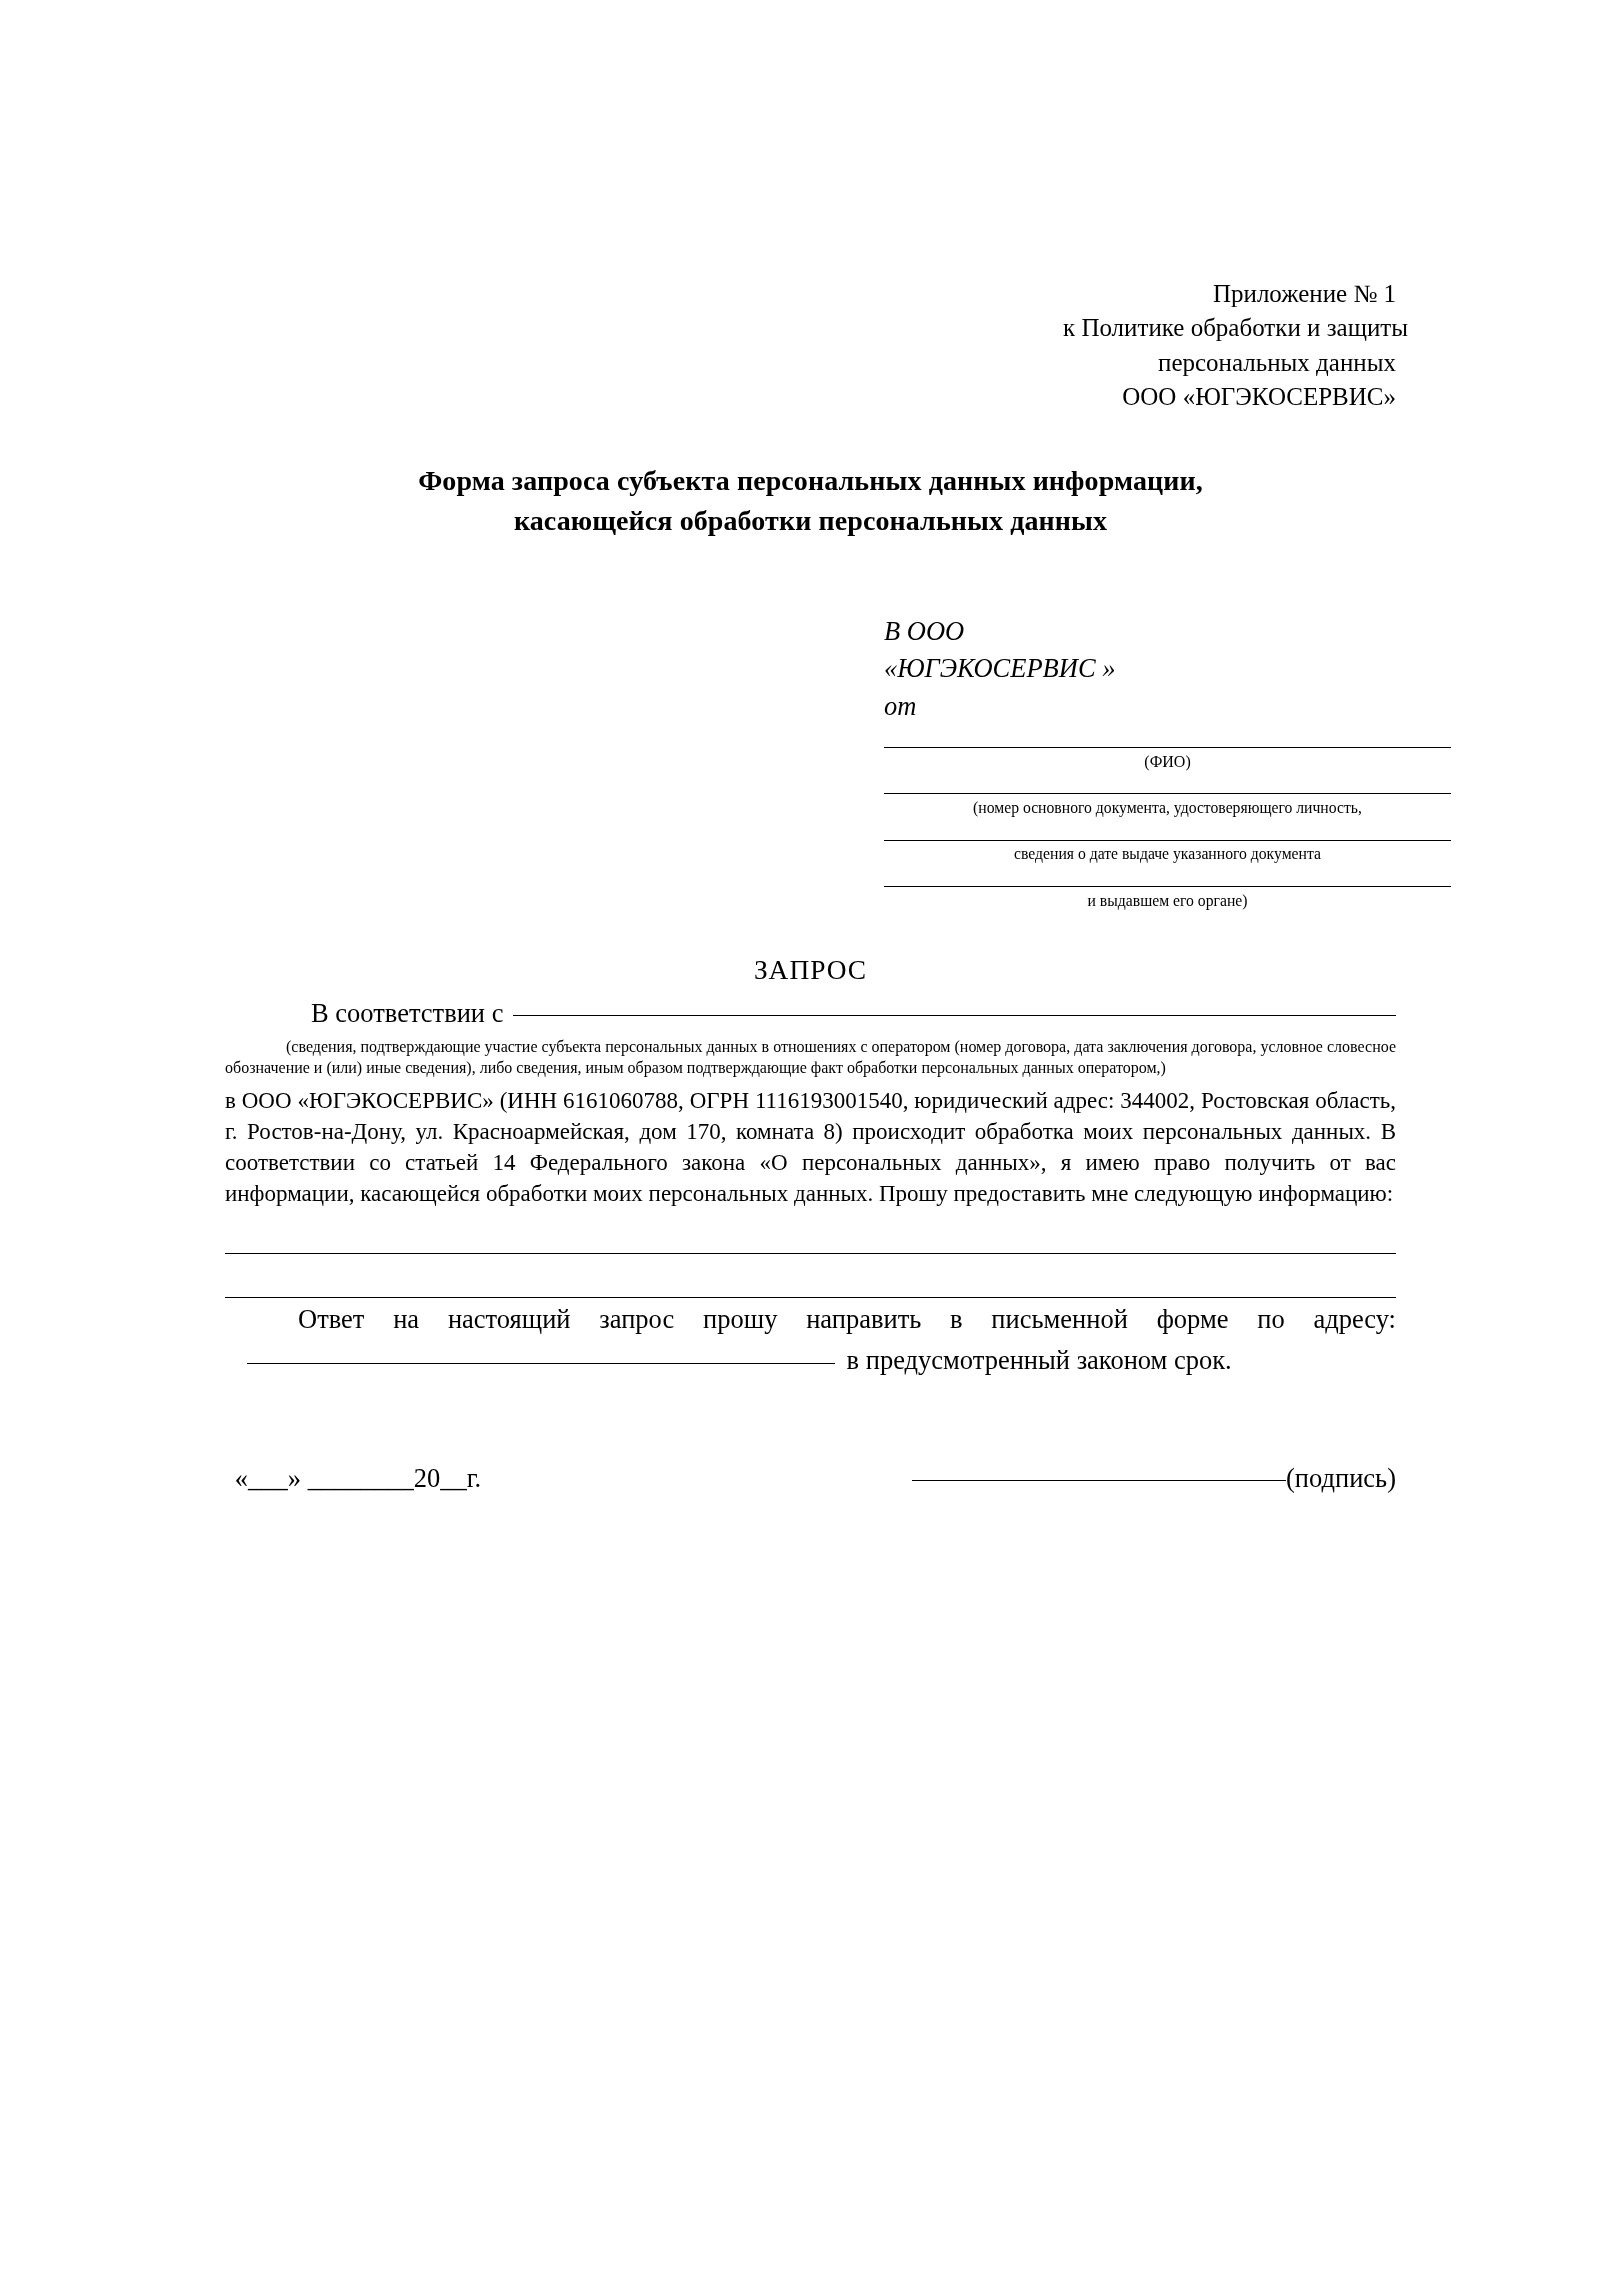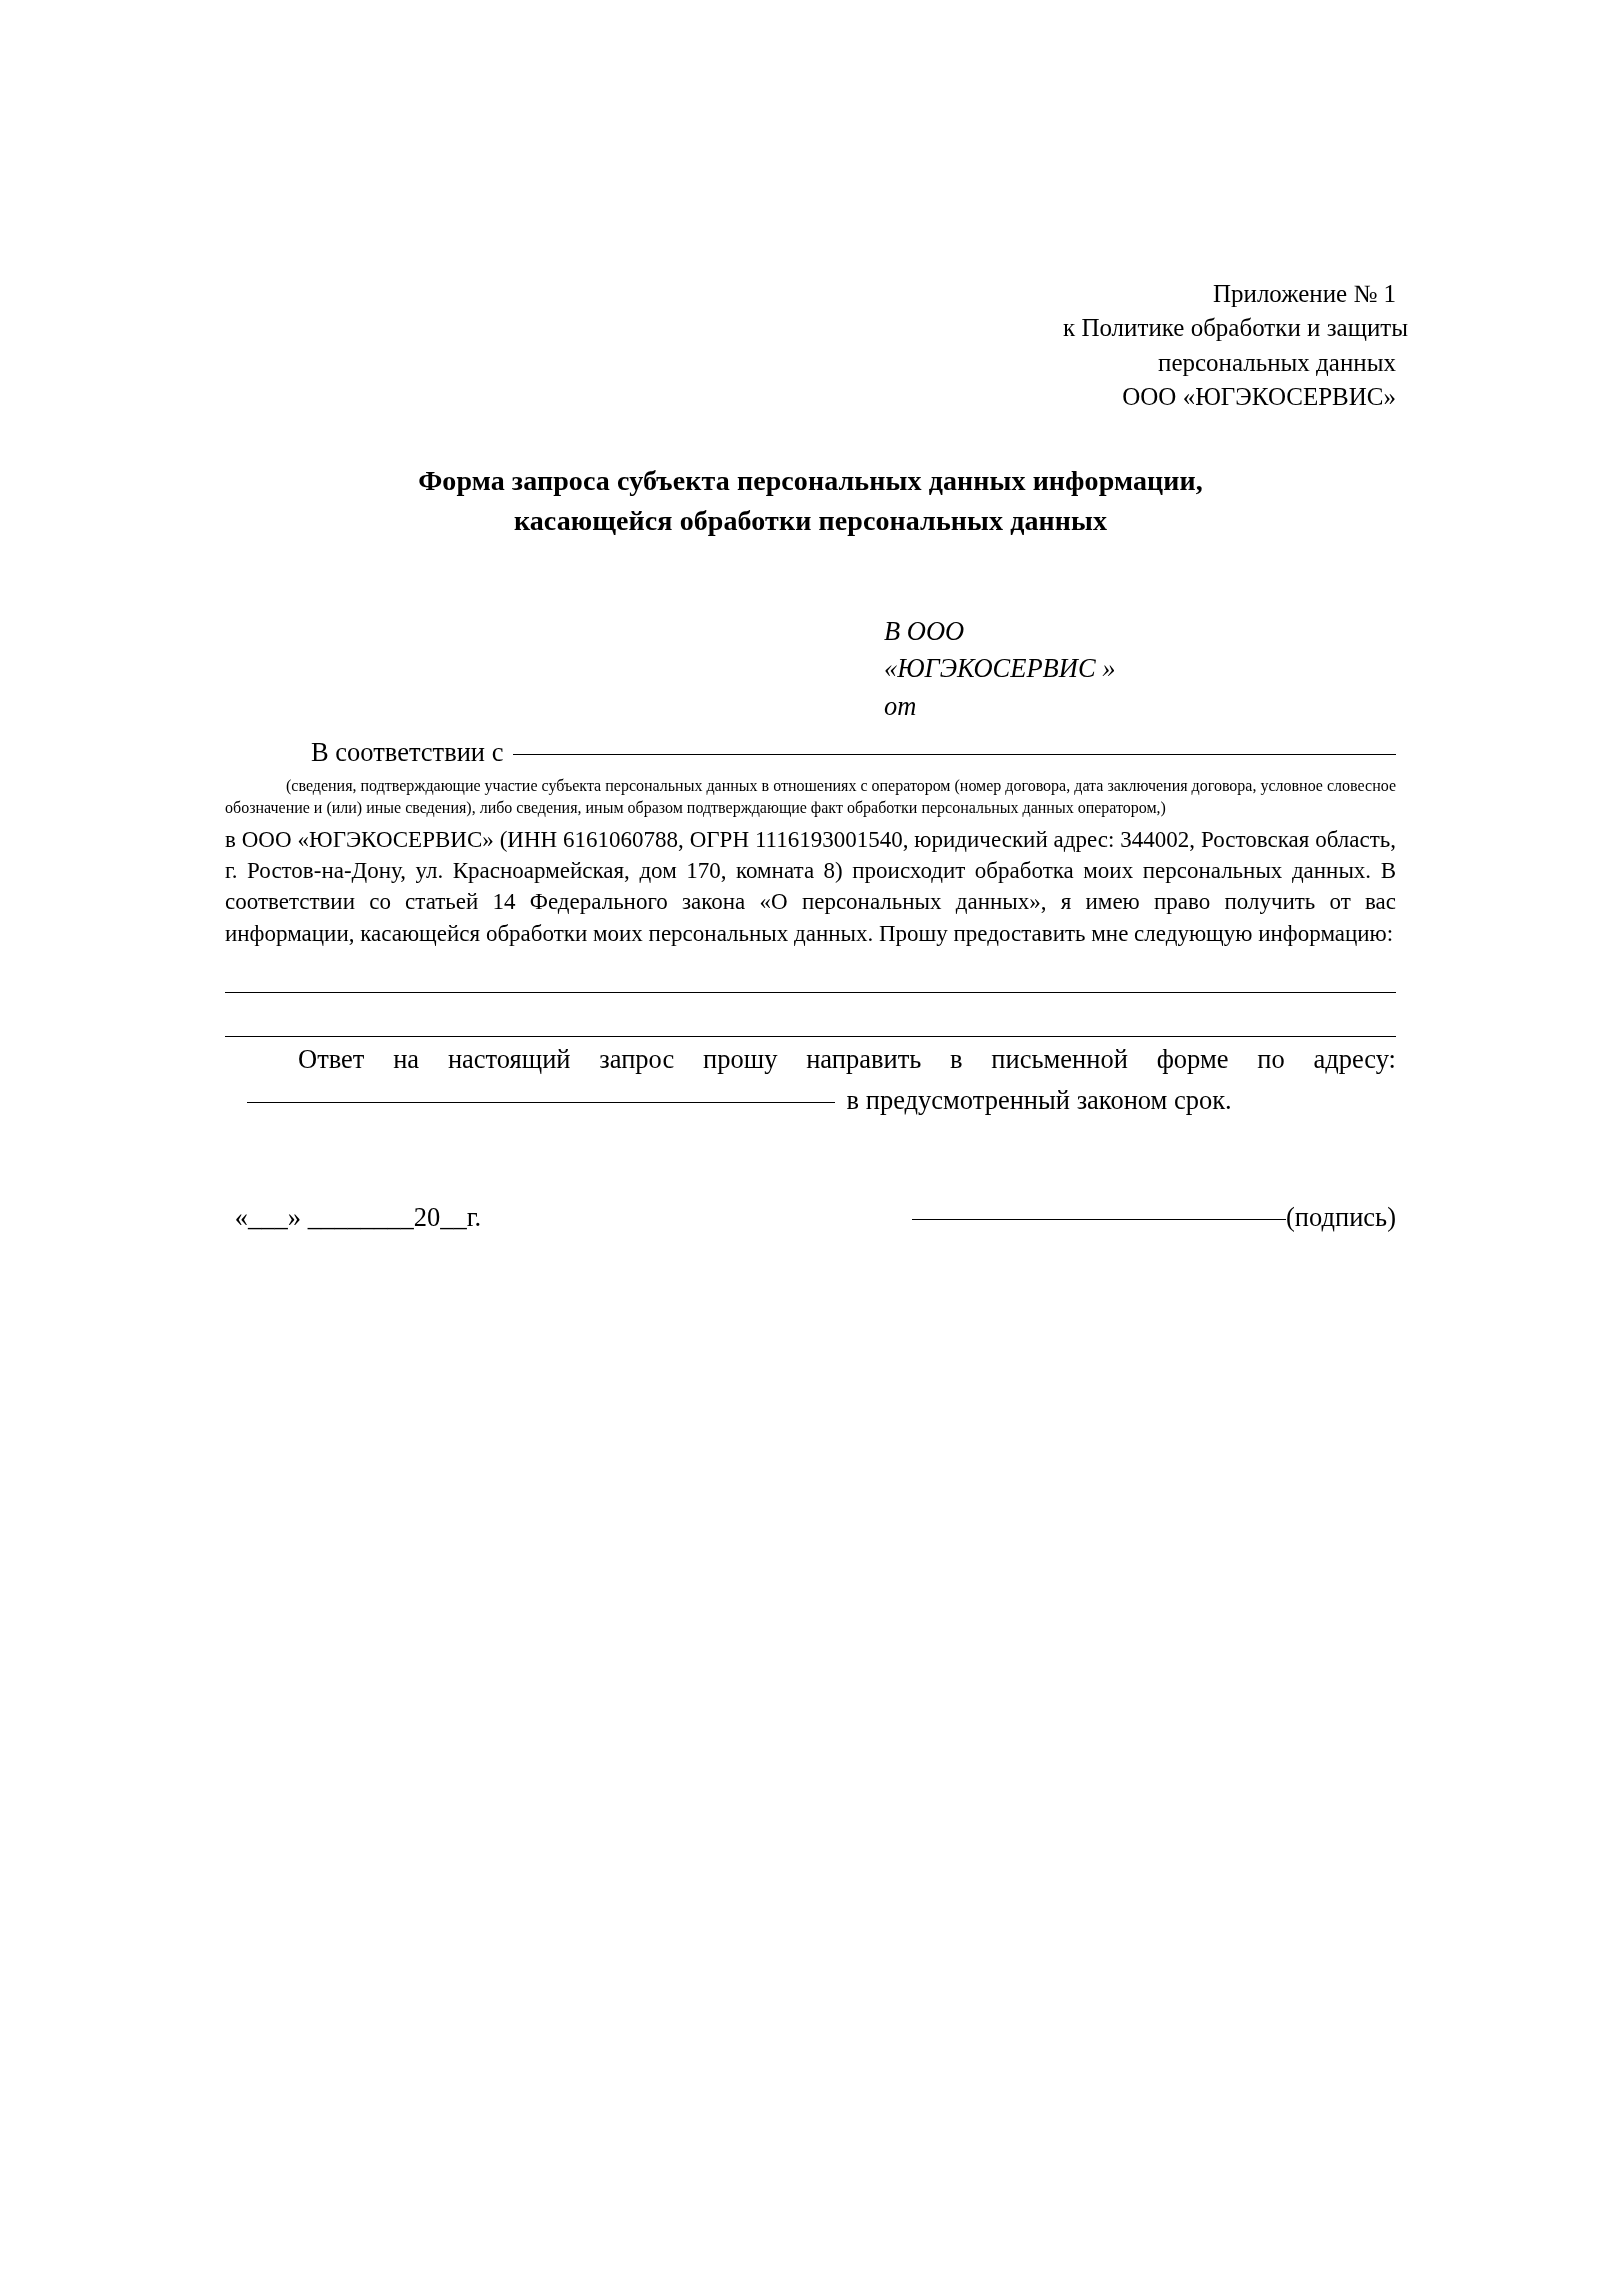--- a/index.html
+++ b/index.html
@@ -183,21 +183,35 @@
     <span class="line1">Форма запроса субъекта персональных данных информации,</span>
     <span class="line2">касающейся обработки персональных данных</span>
   </div>
 
   <div class="addressee">
     <div class="row">В ООО</div>
     <div class="row">«ЮГЭКОСЕРВИС »</div>
     <div class="row">от</div>
   </div>
 
-
+  <div class="fill-group">
+    <div class="fill-line"></div>
+    <div class="fill-caption">(ФИО)</div>
+
+    <div class="fill-line"></div>
+    <div class="fill-caption small">(номер основного документа, удостоверяющего личность,</div>
+
+    <div class="fill-line"></div>
+    <div class="fill-caption small">сведения о дате выдаче указанного документа</div>
+
+    <div class="fill-line"></div>
+    <div class="fill-caption small">и выдавшем его органе)</div>
+  </div>
+
+  <div class="request-heading">ЗАПРОС</div>
 
   <div class="body-block">
 
     <div class="inaccordance">
       <span class="lead">В соответствии с</span>
       <span class="rule"></span>
     </div>
 
     <div class="note"><span class="indent"></span><span>(сведения, подтверждающие участие субъекта персональных данных в отношениях с оператором (номер договора, дата заключения договора, условное словесное обозначение и (или) иные сведения), либо сведения, иным образом подтверждающие факт обработки персональных данных оператором,)</span></div>
 

